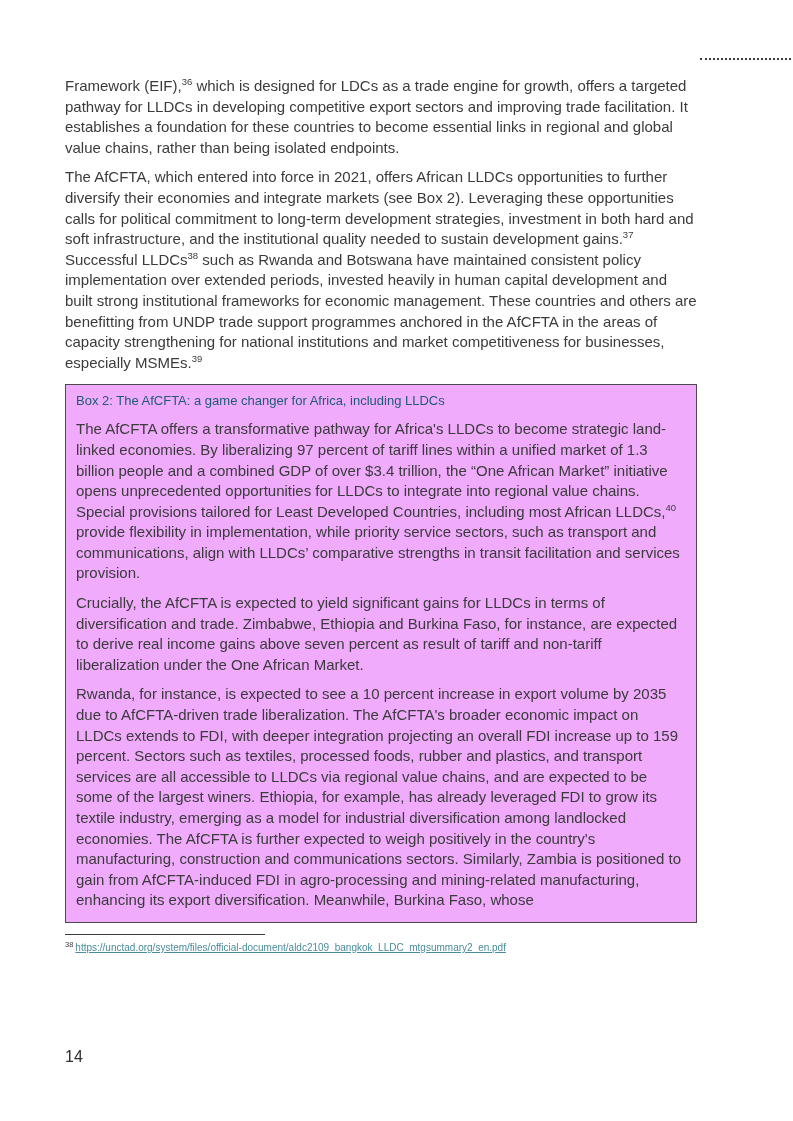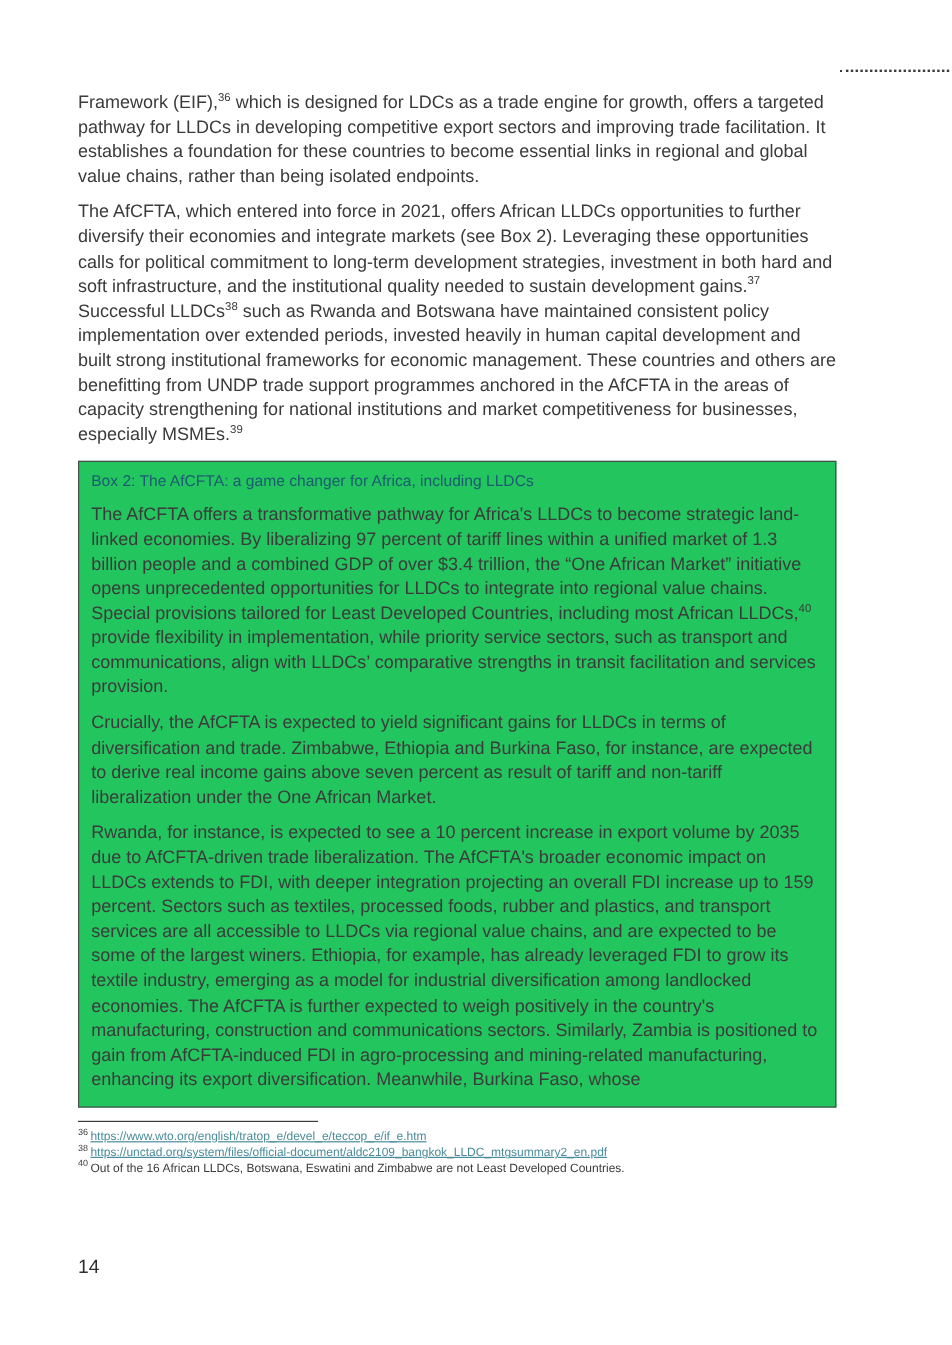--- a/index.html
+++ b/index.html
@@ -30,21 +30,21 @@
   }
   sup.fnref {
     font-size: 9.5px;
     line-height: 0;
     vertical-align: super;
   }
   .box {
     border: 1px solid #4b4b4b;
     margin-top: 11px;
     padding: 8px 12px 2px 10px;
-    background: #22c55e;
+    background: #f0abfc;
   }
   .box-title {
     font-size: 13px;
     color: #1d5b73;
     margin-bottom: 11px;
   }
   .box-para {
     font-size: 15px;
     line-height: 20.6px;
     margin-bottom: 9px;
@@ -95,20 +95,18 @@
   <div class="box">
     <div class="box-title">Box 2: The AfCFTA: a game changer for Africa, including LLDCs</div>
     <p class="box-para"><span>The AfCFTA offers a transformative pathway for Africa's LLDCs to become strategic land-linked economies. By liberalizing 97 percent of tariff lines within a unified market of 1.3 billion people and a combined GDP of over $3.4 trillion, the “One African Market” initiative opens unprecedented opportunities for LLDCs to integrate into regional value chains. Special provisions tailored for Least Developed Countries, including most African LLDCs,</span><sup class="fnref">40</sup><span> provide flexibility in implementation, while priority service sectors, such as transport and communications, align with LLDCs’ comparative strengths in transit facilitation and services provision.</span></p>
     <p class="box-para">Crucially, the AfCFTA is expected to yield significant gains for LLDCs in terms of diversification and trade. Zimbabwe, Ethiopia and Burkina Faso, for instance, are expected to derive real income gains above seven percent as result of tariff and non-tariff liberalization under the One African Market.</p>
     <p class="box-para">Rwanda, for instance, is expected to see a 10 percent increase in export volume by 2035 due to AfCFTA-driven trade liberalization. The AfCFTA's broader economic impact on LLDCs extends to FDI, with deeper integration projecting an overall FDI increase up to 159 percent. Sectors such as textiles, processed foods, rubber and plastics, and transport services are all accessible to LLDCs via regional value chains, and are expected to be some of the largest winers. Ethiopia, for example, has already leveraged FDI to grow its textile industry, emerging as a model for industrial diversification among landlocked economies. The AfCFTA is further expected to weigh positively in the country's manufacturing, construction and communications sectors. Similarly, Zambia is positioned to gain from AfCFTA-induced FDI in agro-processing and mining-related manufacturing, enhancing its export diversification. Meanwhile, Burkina Faso, whose</p>
   </div>
 
   <div class="footnote-sep"></div>
 
   <div class="footnotes">
-    <div class="footnote"><sup>36</sup><span class="link">https://www.wto.org/english/tratop_e/devel_e/teccop_e/if_e.htm</span></div>
     <div class="footnote"><sup>38</sup><span class="link">https://unctad.org/system/files/official-document/aldc2109_bangkok_LLDC_mtgsummary2_en.pdf</span></div>
-    <div class="footnote"><sup>40</sup><span>Out of the 16 African LLDCs, Botswana, Eswatini and Zimbabwe are not Least Developed Countries.</span></div>
   </div>
 
   <div class="page-number">14</div>
 
 </div>
 
 </body></html>

